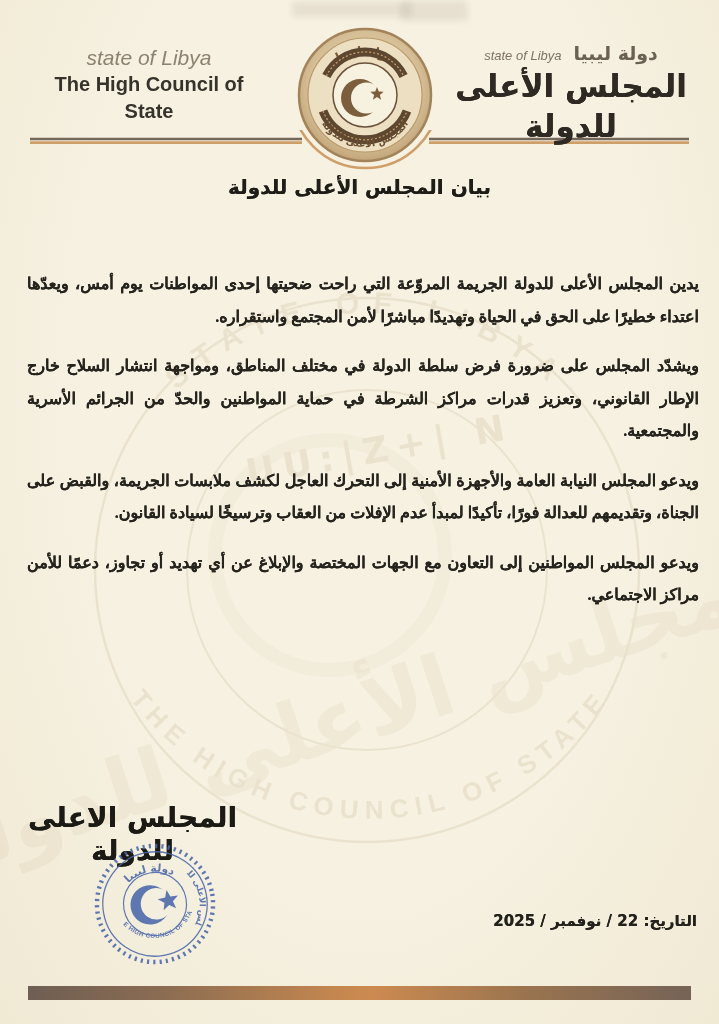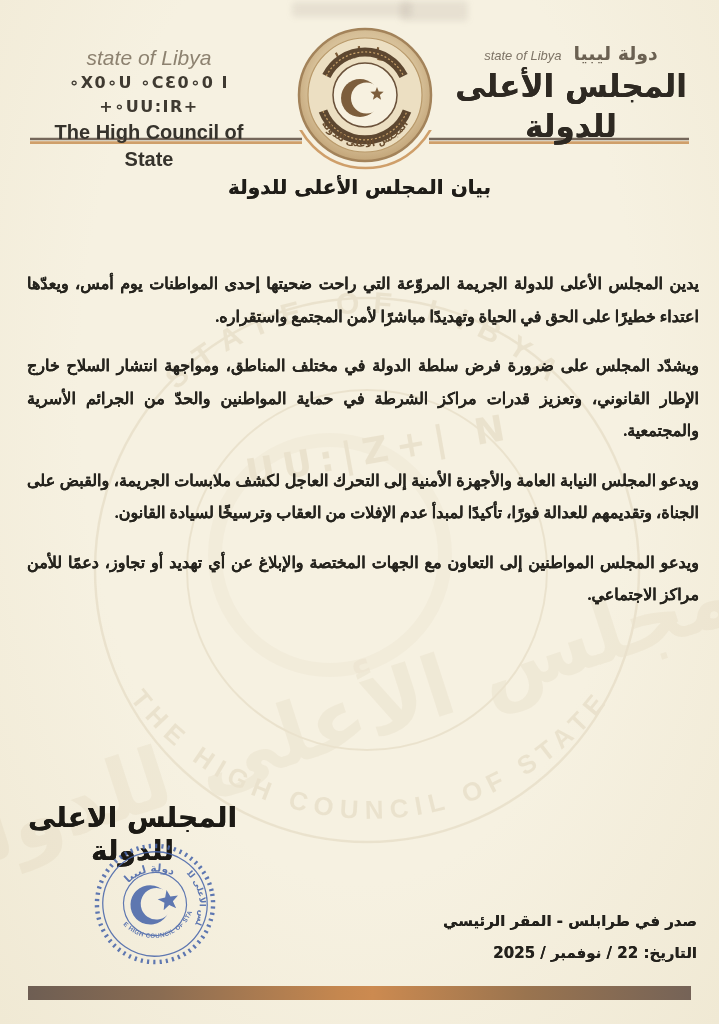--- a/index.html
+++ b/index.html
@@ -76,21 +76,20 @@
     </text>
     <text x="380" y="462" font-size="36" font-weight="bold" letter-spacing="8" fill="#b59e72" text-anchor="middle" transform="rotate(-10 380 455)">UU:|Z+| N</text>
     <text x="365" y="740" font-size="84" font-weight="bold" fill="#b59e72" text-anchor="middle" opacity=".55" transform="rotate(-18 365 720)" direction="rtl">المجلس الأعلى للدولة</text>
   </svg>
 
   <div class="noise noise1"></div>
   <div class="noise noise2"></div>
 
   <div class="hdr-left">
     <div class="hl-en">state of Libya</div>
-    <div class="hl-tif">∘X0∘U ∘CƐ0∘0 I +∘UU:IR+</div>
     <div class="hl-council">The High Council of State</div>
   </div>
 
   <svg class="emblem" viewBox="0 0 138 138">
     <defs>
       <radialGradient id="sealGrad" cx="50%" cy="45%" r="60%">
         <stop offset="0%" stop-color="#e9dcbd"></stop>
         <stop offset="70%" stop-color="#d6bf97"></stop>
         <stop offset="100%" stop-color="#bc9c6e"></stop>
       </radialGradient>
@@ -159,19 +158,18 @@
     </text>
     <text font-family="Liberation Sans, sans-serif" font-size="6.3" font-weight="bold" letter-spacing=".4" fill="#4a67ab" text-anchor="middle">
       <textPath href="#stBot" startOffset="50%">THE HIGH COUNCIL OF STATE</textPath>
     </text>
     <circle cx="59" cy="64" r="20" fill="#4a67ab"></circle>
     <circle cx="65.5" cy="64" r="16" fill="#f4efdf"></circle>
     <polygon fill="#4a67ab" points="78,52 80.7,59.28 88.46,59.6 82.37,64.42 84.46,71.9 78,67.6 71.54,71.9 73.63,64.42 67.54,59.6 75.3,59.28"></polygon>
   </svg>
 
   <div class="footer">
-    <div>صدر في طرابلس - المقر الرئيسي</div>
     <div>التاريخ: 22 / نوفمبر / 2025</div>
   </div>
 
   <div class="bar"></div>
 
 </div>
 
 </body></html>

